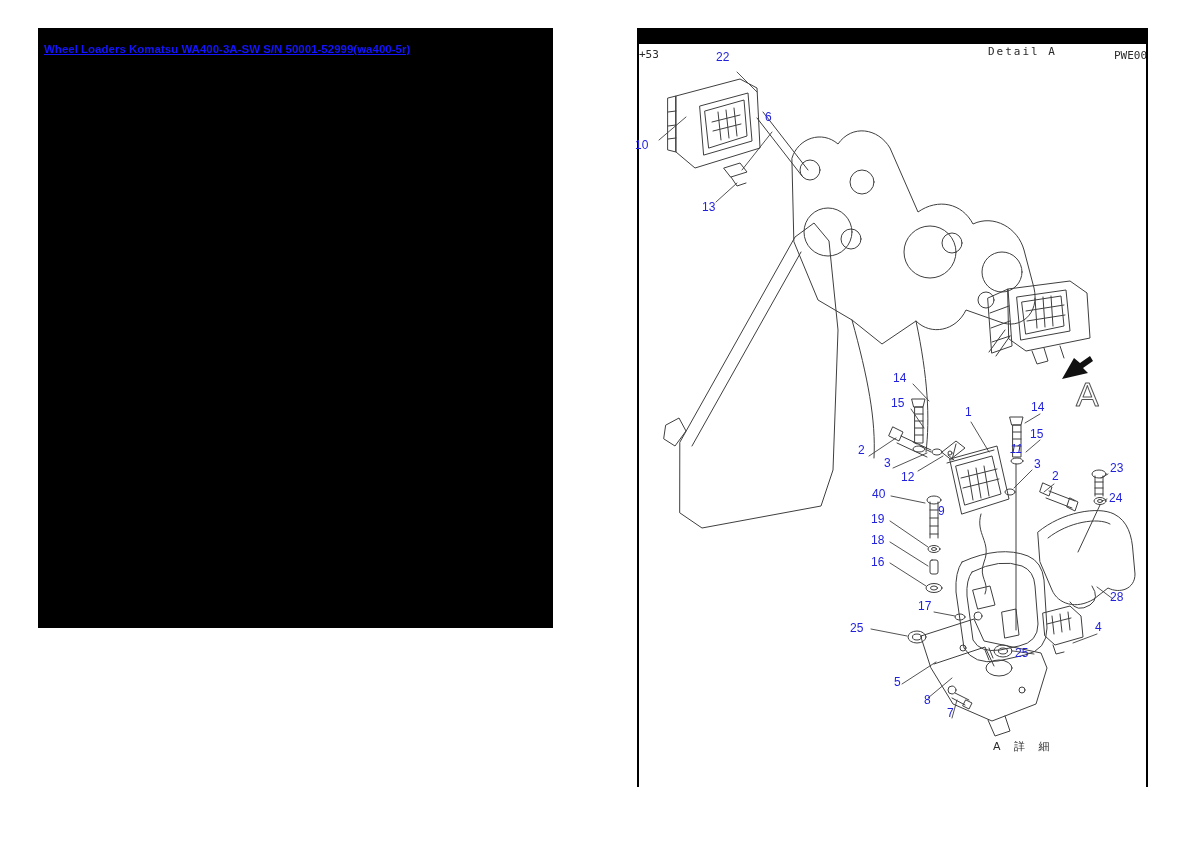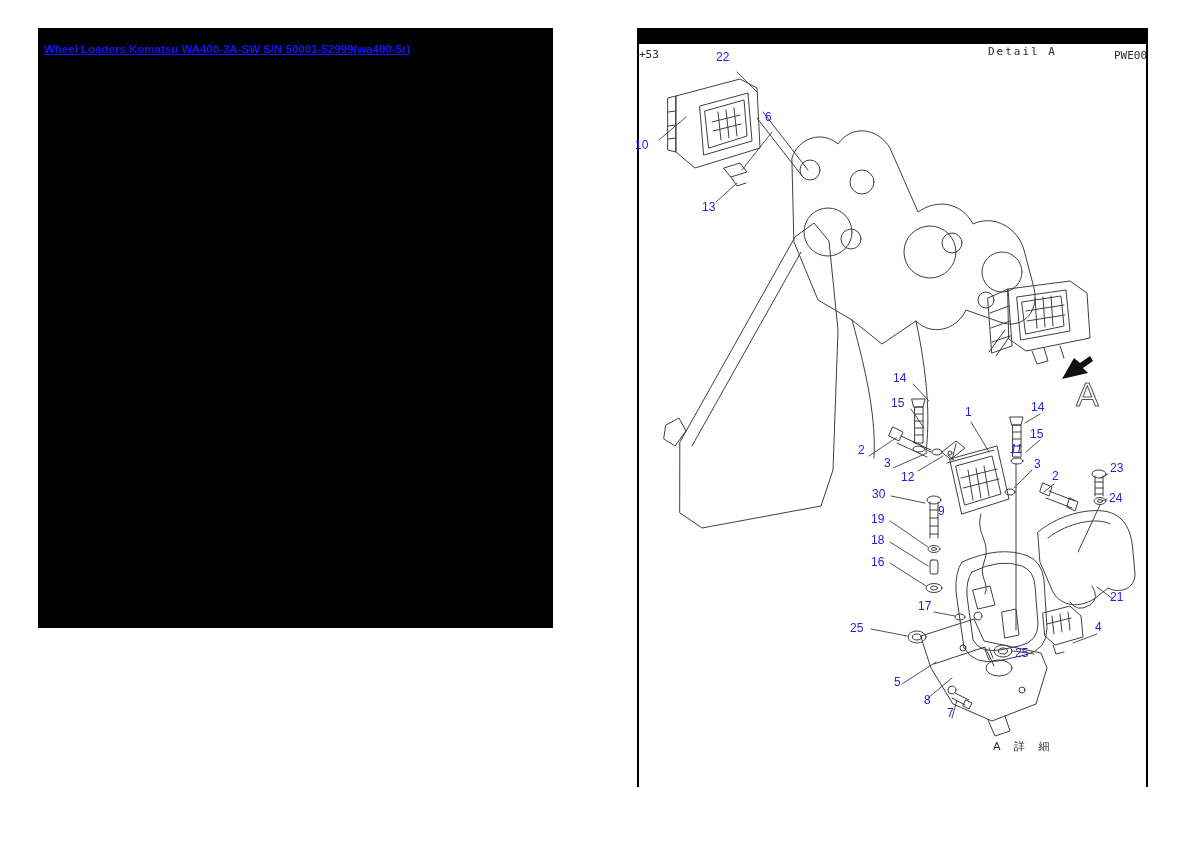--- a/index.html
+++ b/index.html
@@ -203,27 +203,27 @@
       <span class="callout" style="left: 1031px; top: 401px;">14</span>
       <span class="callout" style="left: 1030px; top: 428px;">15</span>
       <span class="callout" style="left: 1010px; top: 443px; font-style: italic;">11</span>
       <span class="callout" style="left: 858px; top: 444px;">2</span>
       <span class="callout" style="left: 884px; top: 457px;">3</span>
       <span class="callout" style="left: 901px; top: 471px;">12</span>
       <span class="callout" style="left: 1034px; top: 458px;">3</span>
       <span class="callout" style="left: 1052px; top: 470px;">2</span>
       <span class="callout" style="left: 1110px; top: 462px;">23</span>
       <span class="callout" style="left: 1109px; top: 492px;">24</span>
-      <span class="callout" style="left: 872px; top: 488px;">30</span>
+      <span class="callout" style="left: 872px; top: 488px;">40</span>
       <span class="callout" style="left: 938px; top: 505px;">9</span>
       <span class="callout" style="left: 871px; top: 513px;">19</span>
       <span class="callout" style="left: 871px; top: 534px;">18</span>
       <span class="callout" style="left: 871px; top: 556px;">16</span>
       <span class="callout" style="left: 918px; top: 600px;">17</span>
-      <span class="callout" style="left: 1110px; top: 591px;">21</span>
+      <span class="callout" style="left: 1110px; top: 591px;">28</span>
       <span class="callout" style="left: 850px; top: 622px;">25</span>
       <span class="callout" style="left: 1095px; top: 621px;">4</span>
       <span class="callout" style="left: 1015px; top: 647px;">25</span>
       <span class="callout" style="left: 894px; top: 676px;">5</span>
       <span class="callout" style="left: 924px; top: 694px;">8</span>
       <span class="callout" style="left: 947px; top: 707px;">7</span>
     </div>
 
   <span class="footer-label">A 詳 細</span>
 

